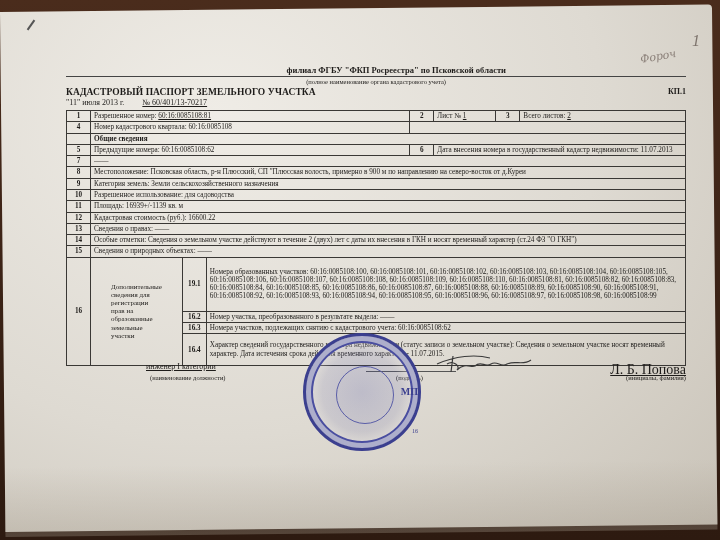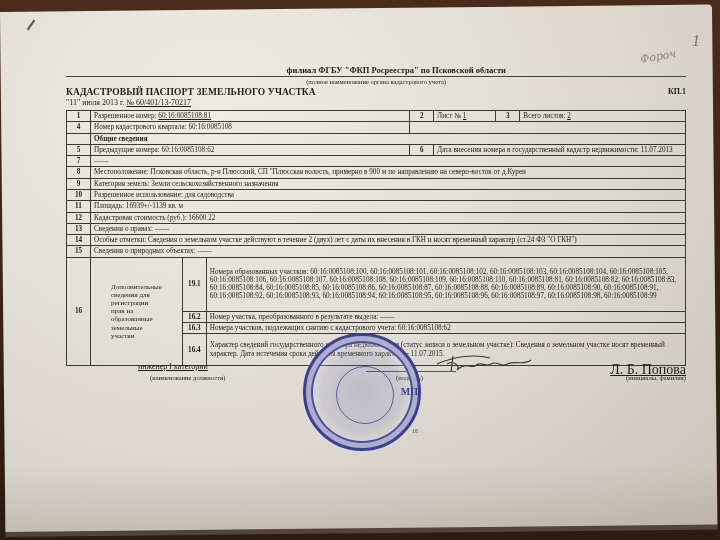--- a/index.html
+++ b/index.html
@@ -37,30 +37,30 @@
     padding-bottom: 1px;
     margin-left: 0;
   }
   .org-caption {
     text-align: right; font-size: 6.5px; padding-right: 240px; margin-top: 1px;
   }
   .title-row { display: flex; justify-content: space-between; align-items: flex-start; margin-top: 2px; }
   .doc-title { font-size: 9.5px; font-weight: bold; letter-spacing: 0.1px; }
   .form-code { font-size: 8px; font-weight: bold; }
   .date-row { font-size: 8px; margin-top: 1px; }
-  .date-row .num { text-decoration: underline; margin-left: 0; }
+  .date-row .num { text-decoration: underline; margin-left: 16px; }
 
   table.kp { border-collapse: collapse; width: 620px; margin-top: 3px; font-size: 7.2px; }
   table.kp td { border: 1px solid #3a3835; padding: 1px 3px; height: 10.5px; vertical-align: middle; line-height: 1.15; }
   td.n { width: 24px; text-align: center; font-weight: bold; }
   td.hdr { font-weight: bold; }
   .u { text-decoration: underline; margin-top: 27px; }
 
   .sign-block { position: absolute; left: 66px; top: 362px; width: 620px; height: 30px; }
-  .pos { position: absolute; left: 72px; top: 0; font-size: 8px; text-decoration: underline; }
+  .pos { position: absolute; left: 80px; top: 0; font-size: 8px; text-decoration: underline; }
   .pos-cap { position: absolute; left: 84px; top: 12px; font-size: 6.5px; }
   .sig-line { position: absolute; left: 300px; top: 9px; width: 90px; border-bottom: 1px solid #555; }
   .sig-cap { position: absolute; left: 330px; top: 12px; font-size: 6.5px; }
   .name { position: absolute; right: 0; top: 0; font-size: 14px; text-decoration: underline; }
   .name-cap { position: absolute; right: 0; top: 12px; font-size: 6.5px; }
 
   .stamp {
     position: absolute; left: 303px; top: 333px; width: 118px; height: 118px;
     border-radius: 50%;
     border: 3px solid #3b3f8f;

